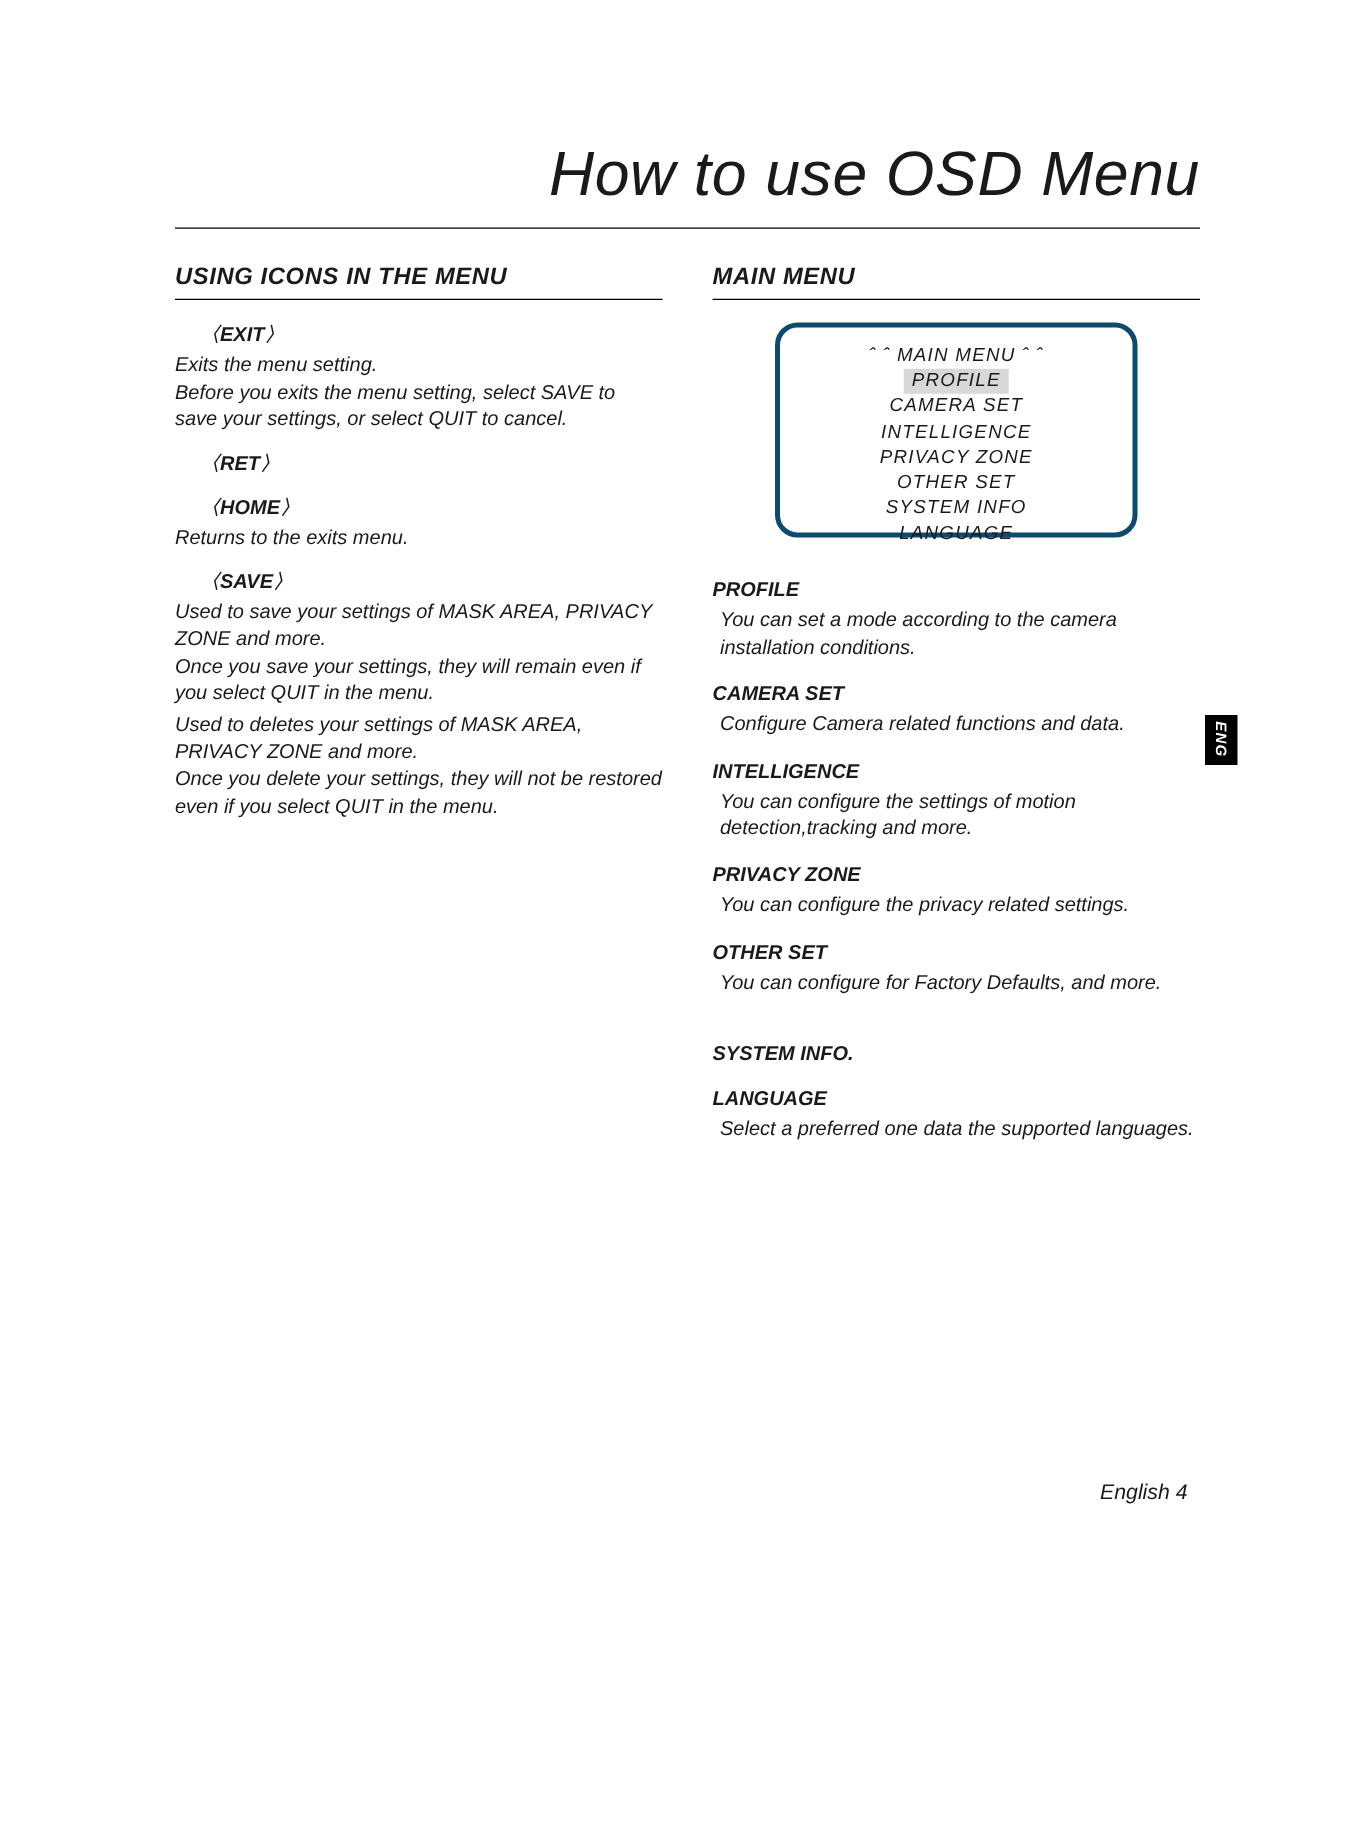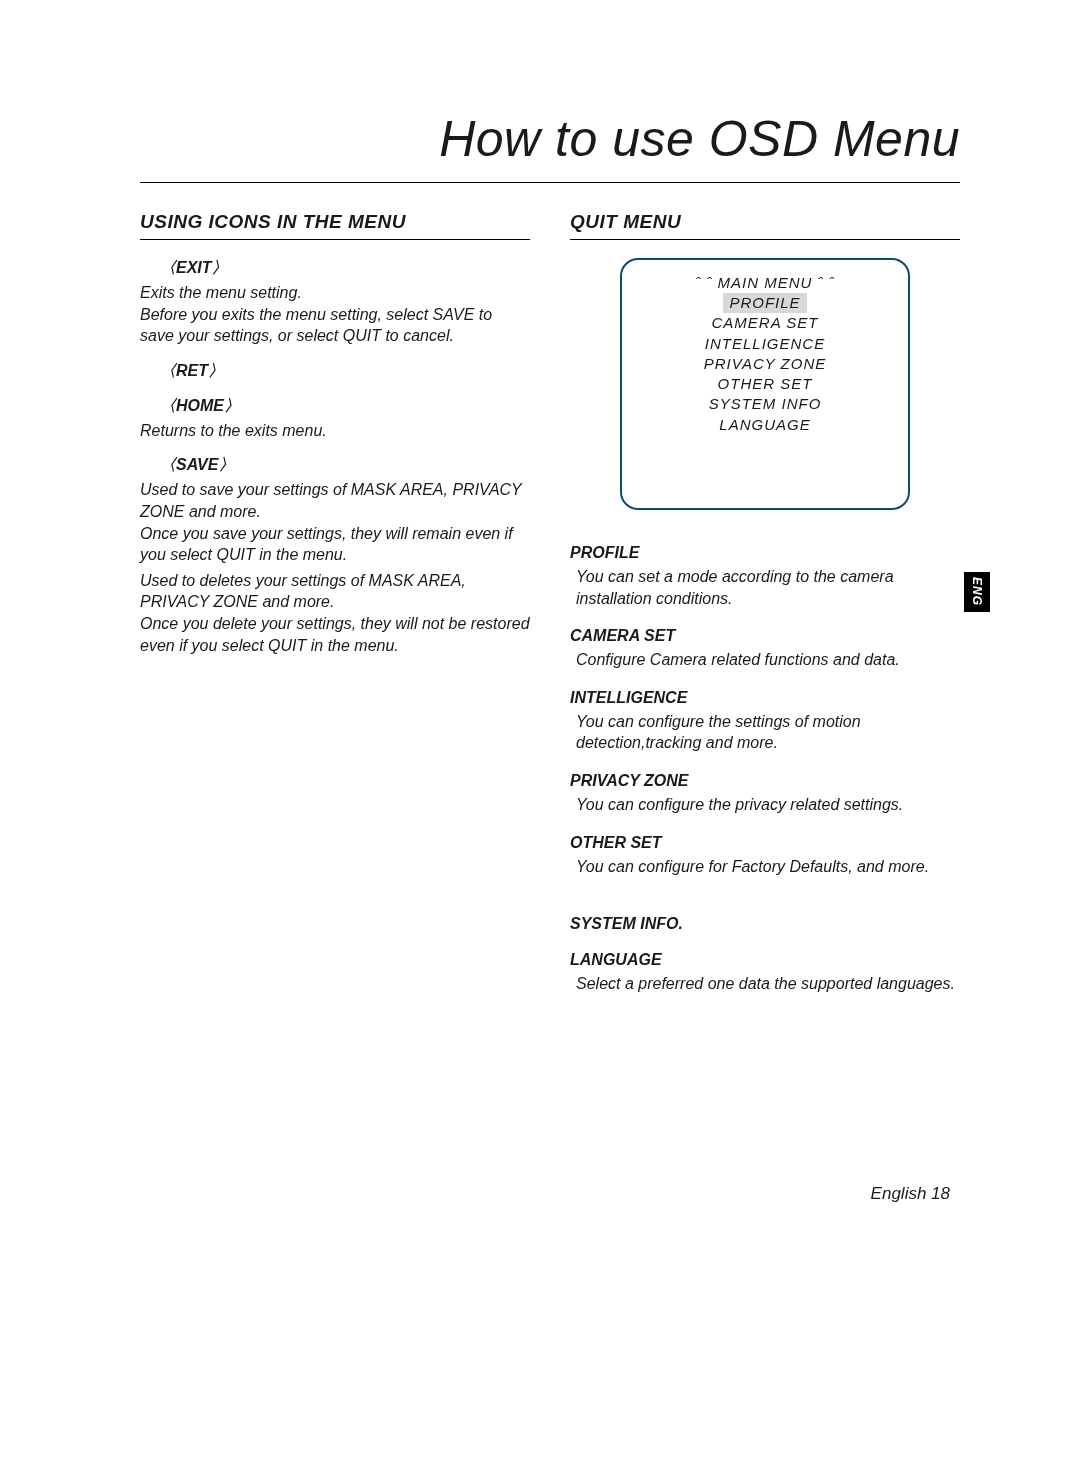--- a/index.html
+++ b/index.html
@@ -51,22 +51,22 @@
   }
   .item-desc {
     font-size: 16px;
     line-height: 1.35;
     margin-bottom: 4px;
     padding-left: 0;
   }
   .col-left .item-desc { padding-left: 0; }
   .menu-box {
     width: 290px;
-    height: 252px;
-    border: 2px solid #0c4a6e;
+    height: 172px;
+    border: 4px solid #0c4a6e;
     border-radius: 18px;
     margin: 0 auto 34px auto;
     padding: 14px 10px;
     font-family: Arial, sans-serif;
     font-size: 15px;
     text-align: center;
     letter-spacing: 1px;
   }
   .menu-title {
     font-size: 15px;
@@ -137,21 +137,21 @@
       <div class="item-label">〈HOME〉</div>
       <div class="item-desc">Returns to the exits menu.</div>
 
       <div class="item-label">〈SAVE〉</div>
       <div class="item-desc">Used to save your settings of MASK AREA, PRIVACY ZONE and more.<br>Once you save your settings, they will remain even if you select QUIT in the menu.</div>
 
       <div class="item-desc">Used to deletes your settings of MASK AREA, PRIVACY ZONE and more.<br>Once you delete your settings, they will not be restored even if you select QUIT in the menu.</div>
     </div>
 
     <div class="col col-right">
-      <div class="section-heading">QUIT MENU</div>
+      <div class="section-heading">MAIN MENU</div>
 
       <div class="menu-box">
         <div class="menu-title">ˆ ˆ  MAIN MENU ˆ ˆ</div>
         <div><span class="menu-item highlight">PROFILE</span></div>
         <div class="menu-item">CAMERA SET</div>
         <div class="menu-item">INTELLIGENCE</div>
         <div class="menu-item">PRIVACY ZONE</div>
         <div class="menu-item">OTHER SET</div>
         <div class="menu-item">SYSTEM INFO</div>
         <div class="menu-item">LANGUAGE</div>
@@ -175,13 +175,13 @@
       <div class="main-item-label gap-top">SYSTEM INFO.</div>
 
       <div class="main-item-label">LANGUAGE</div>
       <div class="main-item-desc">Select a preferred one data the supported languages.</div>
     </div>
 
   </div>
 </div>
 
 <div class="side-tab">ENG</div>
-<div class="footer">English  18</div>
+<div class="footer">English  4</div>
 
 </body></html>

